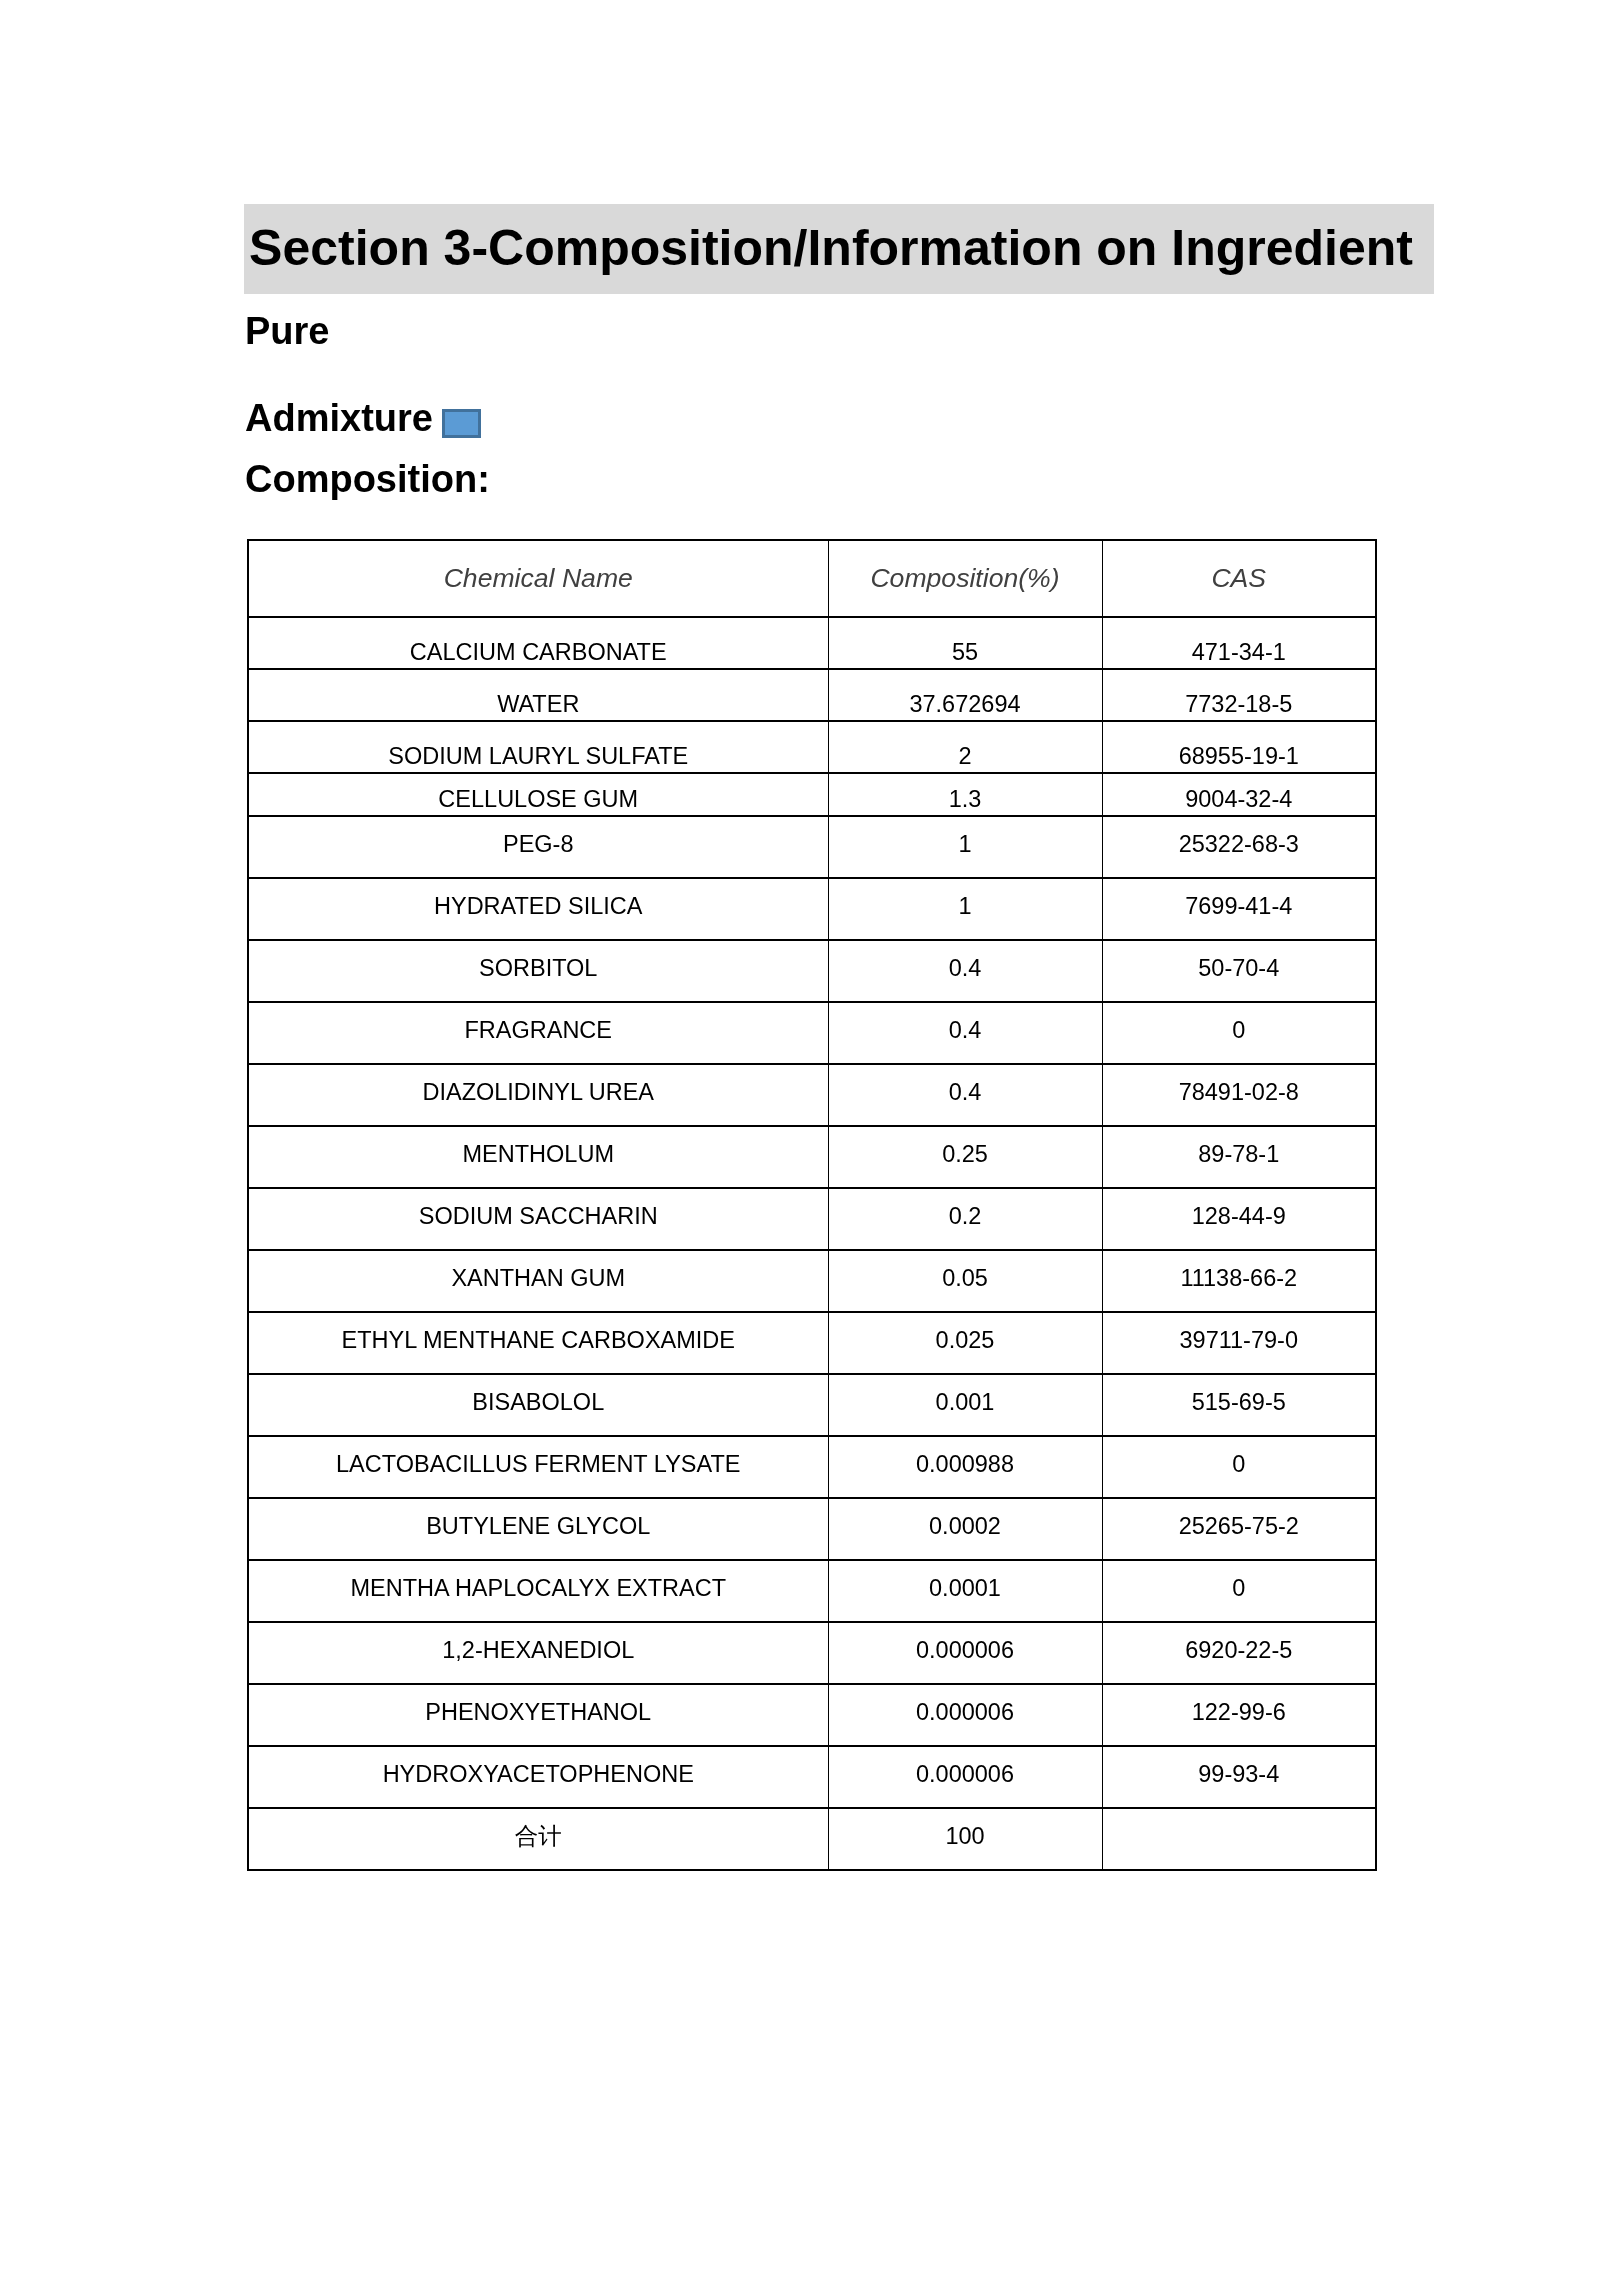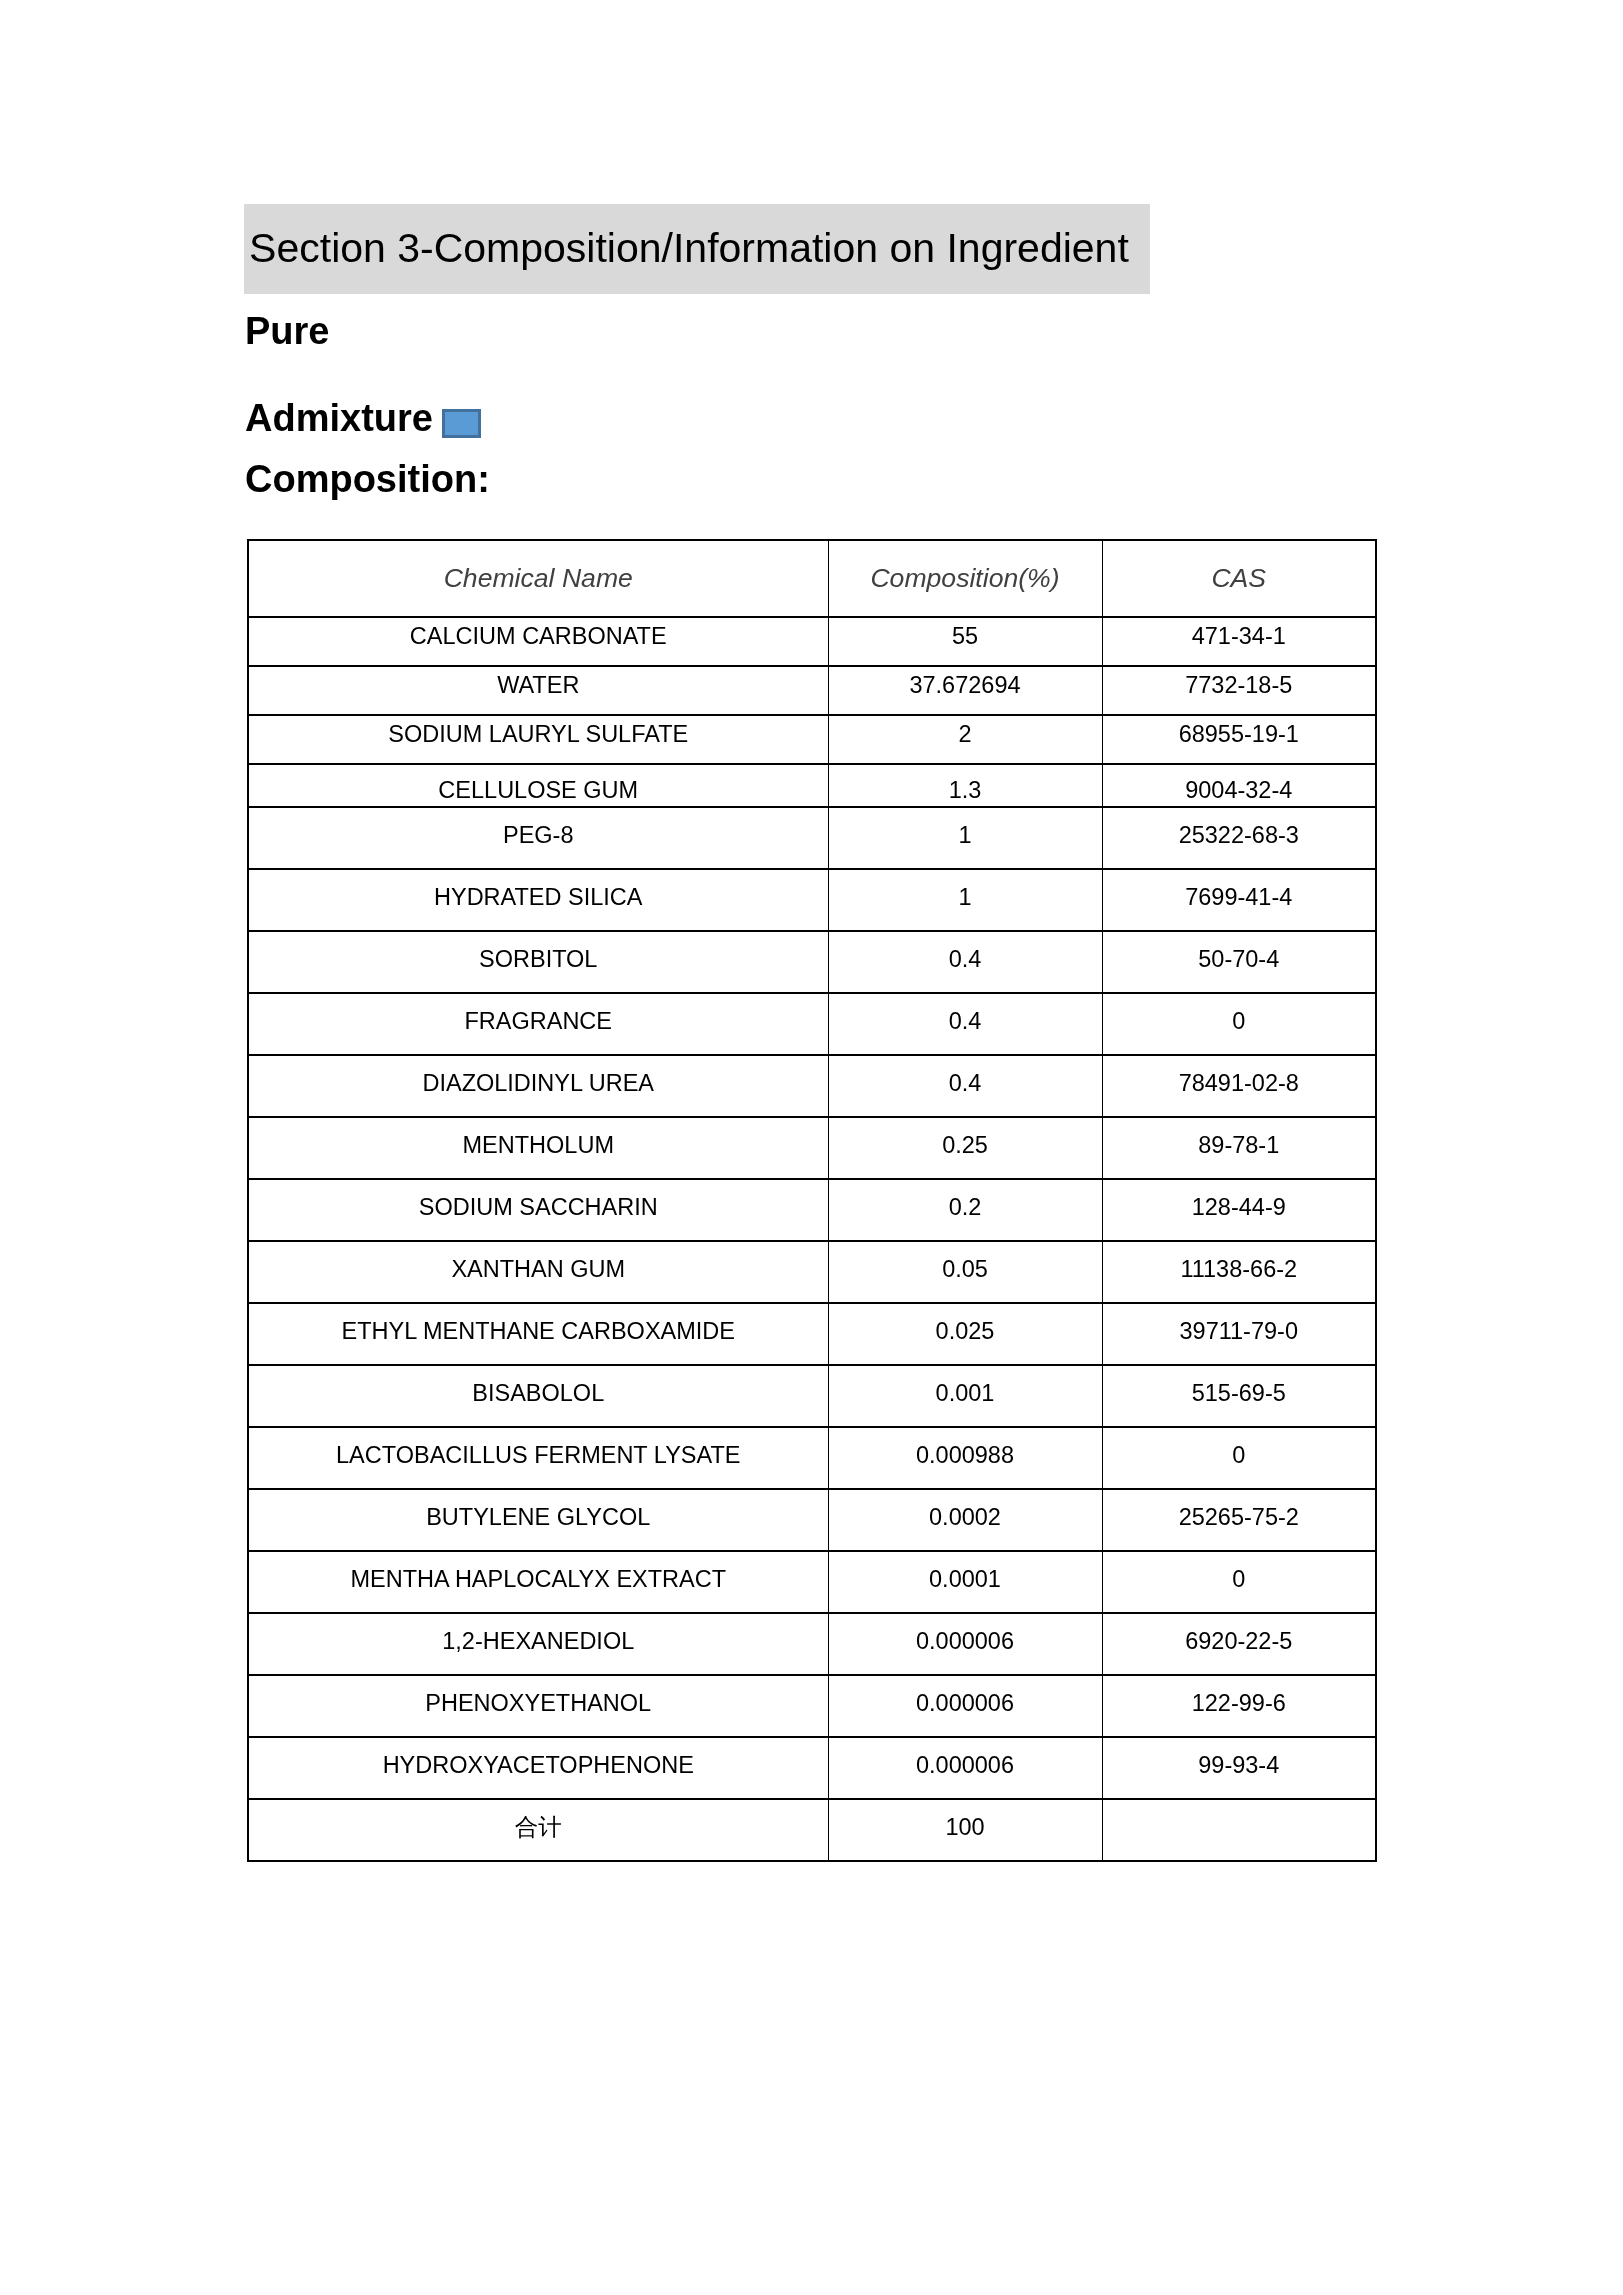--- a/index.html
+++ b/index.html
@@ -15,22 +15,22 @@
     font-family: "Liberation Sans", "DejaVu Sans", sans-serif;
     color: #000000;
     overflow: hidden;
   }
   .section-title {
     position: absolute;
     left: 244px;
     top: 204px;
     display: inline-block;
     background: var(--highlight, #d9d9d9);
-    font-size: 41px;
-    font-weight: normal;
+    font-size: 50px;
+    font-weight: bold;
     line-height: 45px;
     padding: 21.5px 21.5px 23px 5.1px;
     white-space: nowrap;
   }
   .heading {
     position: absolute;
     left: 245px;
     font-size: 38px;
     font-weight: bold;
     line-height: 36px;
@@ -77,21 +77,21 @@
     line-height: 31px;
     font-style: italic;
   }
   table.composition td {
     font-size: 23.5px;
     line-height: 29px;
     padding-top: 13.3px;
   }
   table.composition tbody tr { height: 62px; }
   table.composition tbody tr:nth-child(-n+3) { height: 49px; }
-  table.composition tbody tr:nth-child(-n+3) td { padding-top: 4px; }
+  table.composition tbody tr:nth-child(-n+3) td { padding-top: 20px; }
   table.composition tbody tr:nth-child(4) { height: 37px; }
   table.composition tbody tr:nth-child(4) td { padding-top: 11.2px; }
 </style>
 </head>
 <body>
 
 <div class="page">
 
   <div class="section-title">Section 3-Composition/Information on Ingredient</div>
 

